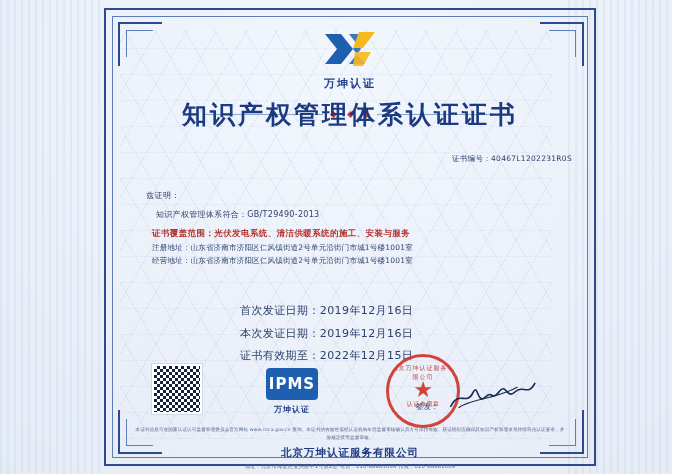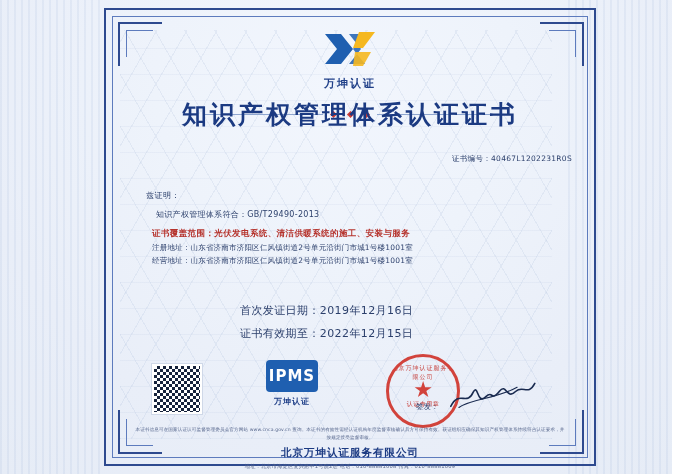--- a/index.html
+++ b/index.html
@@ -216,21 +216,21 @@
     left: 22px; top: 8px;
     width: 46px; height: 46px;
     background:
       repeating-conic-gradient(#16233c 0% 25%, #ffffff 0% 50%);
     background-size: 6px 6px;
     border: 2px solid #ffffff;
     outline: 1px solid #cfd8e8;
   }
   .ipms {
     position: absolute;
-    left: 120px; top: 4px;
+    left: 120px; top: 12px;
     width: 84px;
     text-align: center;
   }
   .ipms-badge {
     width: 52px; height: 32px;
     margin: 0 auto;
     background: #1f5fb0;
     border-radius: 4px;
     color: #fff;
     font-size: 15px;
@@ -376,20 +376,21 @@
     <div class="body-block">
       <div class="salutation">兹证明：</div>
       <div class="standard">知识产权管理体系符合：GB/T29490-2013</div>
       <div class="scope-label">证书覆盖范围：光伏发电系统、清洁供暖系统的施工、安装与服务</div>
       <div class="addr-line">注册地址：山东省济南市济阳区仁风镇街道2号单元沿街门市城1号楼1001室</div>
       <div class="addr-line">经营地址：山东省济南市济阳区仁风镇街道2号单元沿街门市城1号楼1001室</div>
     </div>
 
     <div class="dates">
       <div>首次发证日期：2019年12月16日</div>
+      <div>本次发证日期：2019年12月16日</div>
       <div>证书有效期至：2022年12月15日</div>
     </div>
 
     <div class="emblems">
       <div class="qr"></div>
 
       <div class="ipms">
         <div class="ipms-badge">IPMS</div>
         <div class="ipms-sub">万坤认证</div>
       </div>

